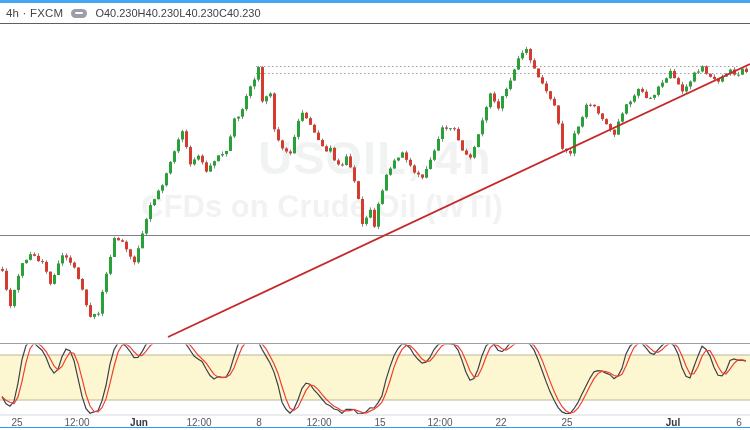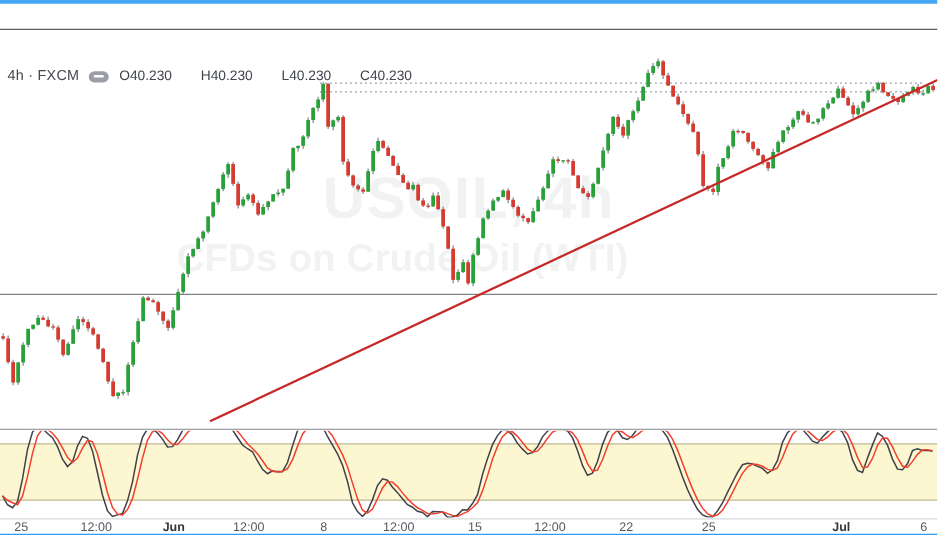--- a/index.html
+++ b/index.html
@@ -4,25 +4,25 @@
 <style>
   * { margin:0; padding:0; box-sizing:border-box; }
   html,body { width:750px; height:430px; overflow:hidden;
     font-family:"Liberation Sans", sans-serif; background:#ffffff; }
   #stage { position:relative; width:750px; height:430px; background:#fff; }
 
   .top-bar { position:absolute; left:0; top:0; width:750px; height:3px; background:#45a6f3; }
   .top-rule { position:absolute; left:0; top:23px; width:750px; height:0; border-top:1.5px solid #5c5f66; }
   .bottom-line { position:absolute; left:0; top:427px; width:750px; height:0; border-top:1.5px solid #2f9bf2; }
 
-  .legend { position:absolute; left:6px; top:5px; height:16px; display:flex; align-items:center; gap:8px; z-index:5;margin-top:48px; }
+  .legend { position:absolute; left:6px; top:5px; height:16px; display:flex; align-items:center; gap:8px; z-index:5; }
   .legend .title { font-size:11.5px; color:#44474f; letter-spacing:0.2px; cursor:pointer; }
   .legend .pill { width:16px; height:9px; border-radius:5px; background:#9b9ea6; display:flex; align-items:center; justify-content:center; cursor:pointer; }
   .legend .pill .dash { width:8px; height:1.6px; background:#ffffff; border-radius:1px; }
-  .legend .ohlc { display:flex; gap:23px; }
+  .legend .ohlc { display:flex; gap:0; }
   .legend .ohlc span { font-size:11px; color:#3f434c; }
 
   .watermark { position:absolute; left:0; top:0; width:750px; text-align:center; z-index:0; pointer-events:none; }
   .watermark .l1 { position:absolute; width:750px; top:118px; font-size:47px; font-weight:600; color:rgba(60,66,77,0.07); letter-spacing:1px;margin-top:12px; }
   .watermark .l2 { position:absolute; width:644px; top:189px; font-size:31px; font-weight:600; color:rgba(60,66,77,0.07); }
 
   svg#cv { position:absolute; left:0; top:0; z-index:2; }
 
   .time-axis { position:absolute; left:0; top:415px; width:750px; height:19px; z-index:3; cursor:ew-resize; }
   .time-axis .tl { position:absolute; top:2px; transform:translateX(-50%); font-size:10px; color:#555960; white-space:nowrap; }

